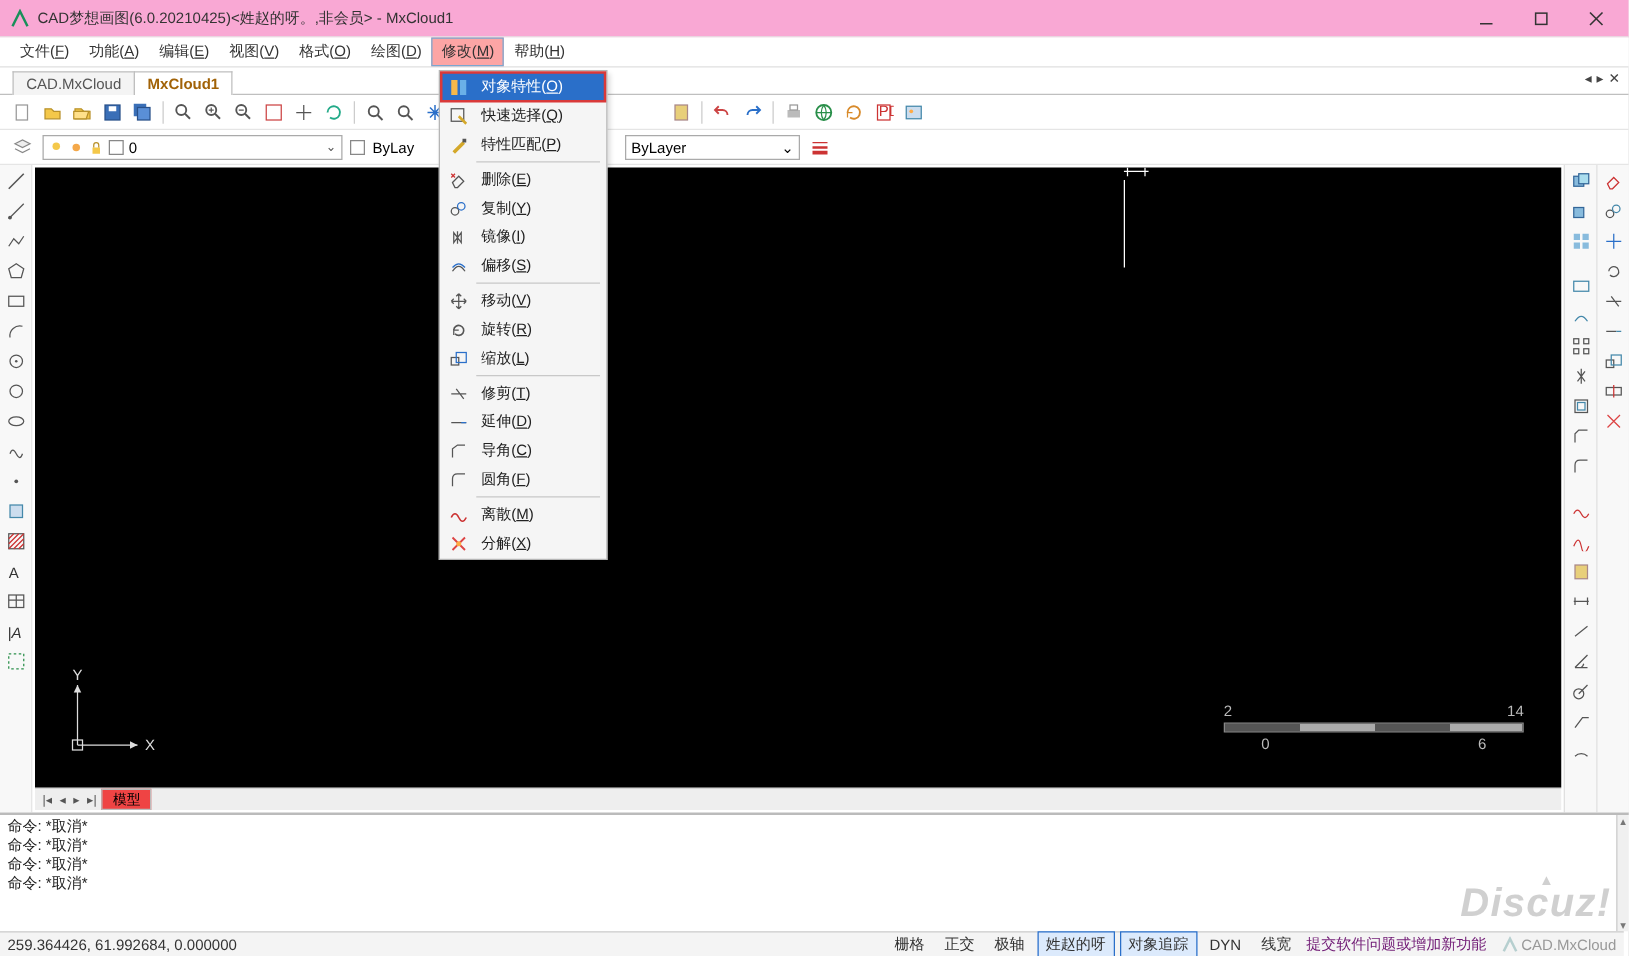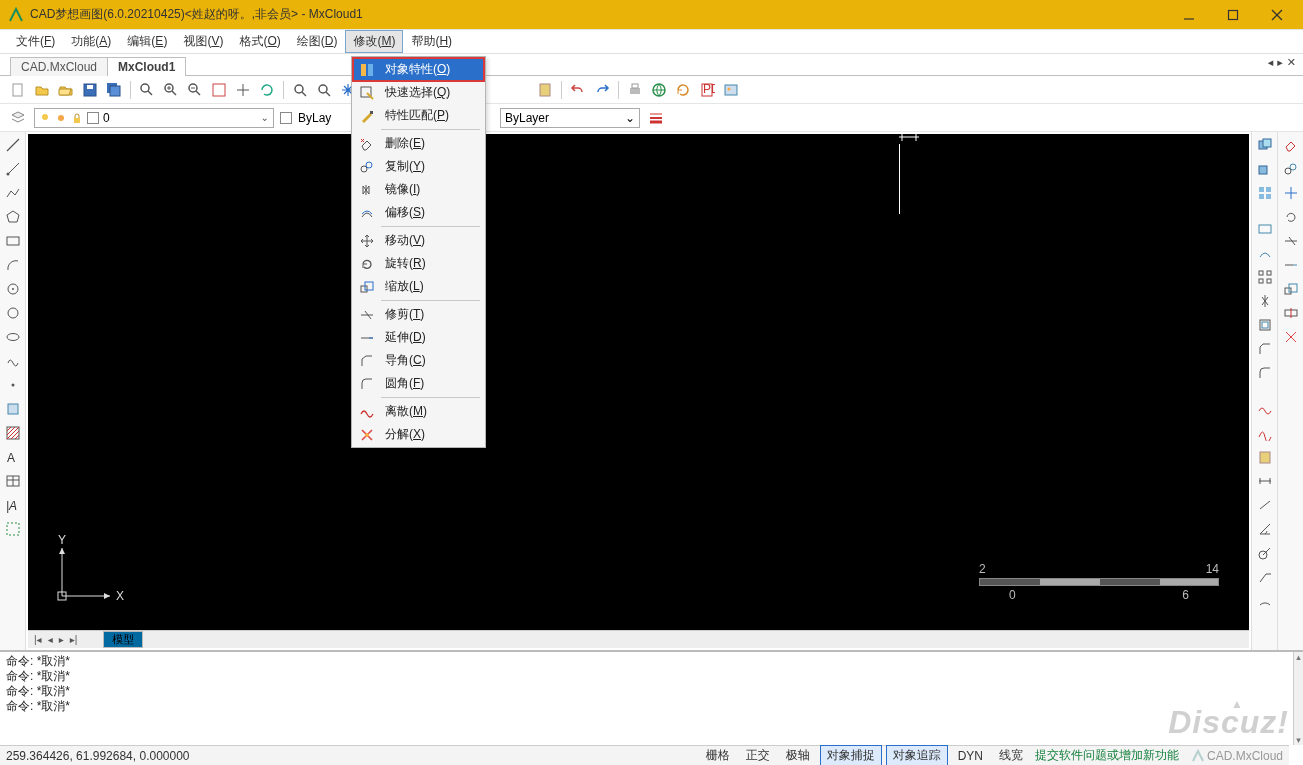--- a/index.html
+++ b/index.html
@@ -1,34 +1,34 @@
 <!DOCTYPE html>
 <html><head>
 <meta charset="utf-8">
 <style>
 * { box-sizing: border-box; margin: 0; padding: 0; font-family: "Microsoft YaHei", "SimSun", Arial, sans-serif; font-size: 12px; }
 html, body { width: 1303px; height: 765px; background: #fff; overflow: hidden; }
 
 
-.titlebar { height: 30px; background: #eab308; display: flex; align-items: center; padding: 10px 8px; border-bottom: 1px solid #e5e5e5; }
+.titlebar { height: 30px; background: #f9a8d4; display: flex; align-items: center; padding: 10px 8px; border-bottom: 1px solid #e5e5e5; }
 .titlebar .app-icon { width: 16px; height: 16px; margin-right: 6px; display:flex; align-items:center; justify-content:center;}
 .titlebar .title-text { color: #333; flex: 1; }
 .win-controls { display: flex; gap: 16px; margin-right: 4px; }
 .win-btn { width: 28px; height: 20px; display: flex; align-items: center; justify-content: center; color: #333; }
 
 
 .menubar { height: 24px; display: flex; align-items: center; padding: 0 8px; background: #fff; border-bottom: 1px solid #e0e0e0; }
 .menu-item { padding: 3px 8px; color: #333; cursor: default; }
 .menu-item u { text-decoration: underline; }
-.menu-item.open { border: 1px solid #7aa7d0; background: #e5e5e5; padding: 2px 7px; }
+.menu-item.open { border: 1px solid #7aa7d0; background: #fca5a5; padding: 2px 7px; }
 
 
 .tabs-row { height: 22px; display: flex; align-items: flex-end; padding-left: 10px; border-bottom: 1px solid #bfbfbf; position: relative; }
 .tab { padding: 2px 10px 2px 10px; border: 1px solid #bfbfbf; border-bottom: none; background: #f4f4f4; margin-right: -1px; position: relative; top: 1px; color: #555; }
-.tab.active { background: #fff; font-weight: bold; z-index: 2; color: #404040; }
+.tab.active { background: #fff; font-weight: bold; z-index: 2; color: #a16207; }
 .tabs-right { position: absolute; right: 6px; top: 2px; display: flex; gap: 2px; align-items:center;}
 .tabs-right span { font-size: 11px; color: #444; padding:0 1px;}
 
 
 .toolbar { height: 28px; display: flex; align-items: center; padding: 2px 8px; gap: 4px; border-bottom: 1px solid #e5e5e5; }
 .tb-btn { width: 20px; height: 20px; display: flex; align-items: center; justify-content: center; }
 .tb-sep { width: 1px; height: 18px; background: #ccc; margin: 0 2px; }
 
 
 .prop-toolbar { height: 28px; display: flex; align-items: center; padding: 2px 8px; gap: 6px; border-bottom: 1px solid #e5e5e5; }
@@ -47,46 +47,46 @@
 .canvas { flex: 1; background: #000; position: relative; }
 .ruler-mark { position:absolute; top:0; left:50%; transform:translateX(260px); }
 .ruler-mark .stem { background:#fff; width:1px; height:70px; margin-left:0px;}
 .ucs { position: absolute; bottom: 18px; left: 18px; color: #fff; font-size: 11px; }
 .scale-bar { position:absolute; bottom:28px; right:30px; color:#bbb; font-size:11px; width:240px;}
 .scale-bar .bar { height:8px; background:repeating-linear-gradient(90deg,#555 0 60px,#aaa 60px 120px); border:1px solid #888;}
 .scale-bar .labels-top{display:flex; justify-content:space-between; padding:0 0 2px 0;}
 .scale-bar .labels-bot{display:flex; justify-content:space-between; padding:2px 30px 0 30px;}
 .model-tabs { height: 18px; background: #eee; display: flex; align-items: center; padding-left: 4px; gap: 2px; border-top:1px solid #ccc;}
 .model-tabs .arrow { font-size: 10px; padding: 0 2px; color:#555;}
-.model-tab { border: 1px solid #bbb; padding: 0 8px; background: #0369a1; font-size: 11px; margin-left: 22px; }
+.model-tab { border: 1px solid #bbb; padding: 0 8px; background: #ef4444; font-size: 11px; }
 
 
 .dropdown { position: absolute; top: 56px; left: 351px; width: 135px; background: #f5f5f5; border: 1px solid #b5b5b5; box-shadow: 2px 2px 4px rgba(0,0,0,.15); z-index: 100; padding:1px;}
 .dd-item { display: flex; align-items: center; height: 23px; padding: 0 10px 0 4px; gap: 8px; color: #222; }
 .dd-item .dd-icon { width: 20px; height:18px; display:flex; align-items:center; justify-content:center; }
 .dd-item.highlight { background: #2a6fc9; color: #fff; }
 .dd-item.highlight-border { outline: 2px solid #d93939; outline-offset:-1px;}
 .dd-sep { height: 1px; background: #c8c8c8; margin: 2px 4px 2px 28px; }
 .dd-item u { text-decoration: underline; }
 
 
 .cmd-area { position: absolute; left: 0; right: 0; bottom: 20px; height: 95px; border-top: 2px solid #bbb; background: #fff; display:flex;}
 .cmd-scroll-gutter{width:10px; background:#f0f0f0; border-left:1px solid #ccc; margin-left:auto; position:relative;}
 .cmd-scroll-gutter::before{content:"▴"; position:absolute; top:0; left:0; right:0; text-align:center; font-size:9px; color:#777;}
 .cmd-scroll-gutter::after{content:"▾"; position:absolute; bottom:0; left:0; right:0; text-align:center; font-size:9px; color:#777;}
 .cmd-lines { padding: 2px 6px; line-height: 15px; color: #222; font-size:12px; flex:1;}
 .cmd-input-row { border-top: 1px solid #ccc; padding: 2px 6px; display:flex; align-items:center;}
 
 
-.statusbar { position: absolute; bottom: 0; left: 0; right: 14px; height: 20px; background: #f4f4f4; border-top: 1px solid #ccc; display: flex; align-items: center; padding: 0 6px; font-size: 12px; color: #333; }
+.statusbar { position: absolute; bottom: 0; left: 0; right: 4px; height: 20px; background: #f4f4f4; border-top: 1px solid #ccc; display: flex; align-items: center; padding: 0 6px; font-size: 12px; color: #333; }
 .statusbar .coords { flex: 0 0 auto; }
 .statusbar .spacer { flex: 1; }
 .status-toggle { padding: 1px 6px; margin: 0 2px; color: #333; }
 .status-toggle.on { border: 1px solid #2a6fc9; background: #dceafc; }
-.status-link { color: #15803d; padding: 0 4px; }
+.status-link { color: #701a75; padding: 0 4px; }
 .watermark { position: absolute; right: 14px; bottom: 24px; color: rgba(120,120,120,.35); font-size: 32px; font-style: italic; font-weight: bold; letter-spacing: 1px; pointer-events: none; z-index:50;}
 .watermark2 { position:absolute; right:60px; bottom:54px; color:rgba(120,120,120,.35); font-size:12px; pointer-events:none; z-index:50;}
 
 svg { display: block; }
 </style>
 </head>
 <body>
 
 <div class="titlebar">
   <span class="app-icon">
@@ -767,21 +767,21 @@
   </div>
   <div class="cmd-scroll-gutter"></div>
 </div>
 
 <div class="statusbar">
   <span class="coords">259.364426,  61.992684,  0.000000</span>
   <span class="spacer"></span>
   <span class="status-toggle">栅格</span>
   <span class="status-toggle">正交</span>
   <span class="status-toggle">极轴</span>
-  <span class="status-toggle on">对象捕捉</span>
+  <span class="status-toggle on">姓赵的呀</span>
   <span class="status-toggle on">对象追踪</span>
   <span class="status-toggle">DYN</span>
   <span class="status-toggle">线宽</span>
   <span class="status-link">提交软件问题或增加新功能</span>
   <span style="width:8px"></span>
   <svg width="14" height="14">
       <path d="M2 12 L7 2 L12 12" stroke="#7aa" stroke-width="2" fill="none" opacity=".5"></path>
     </svg>
   <span style="color:#999;margin-left:2px;">CAD.MxCloud</span>
 </div>

